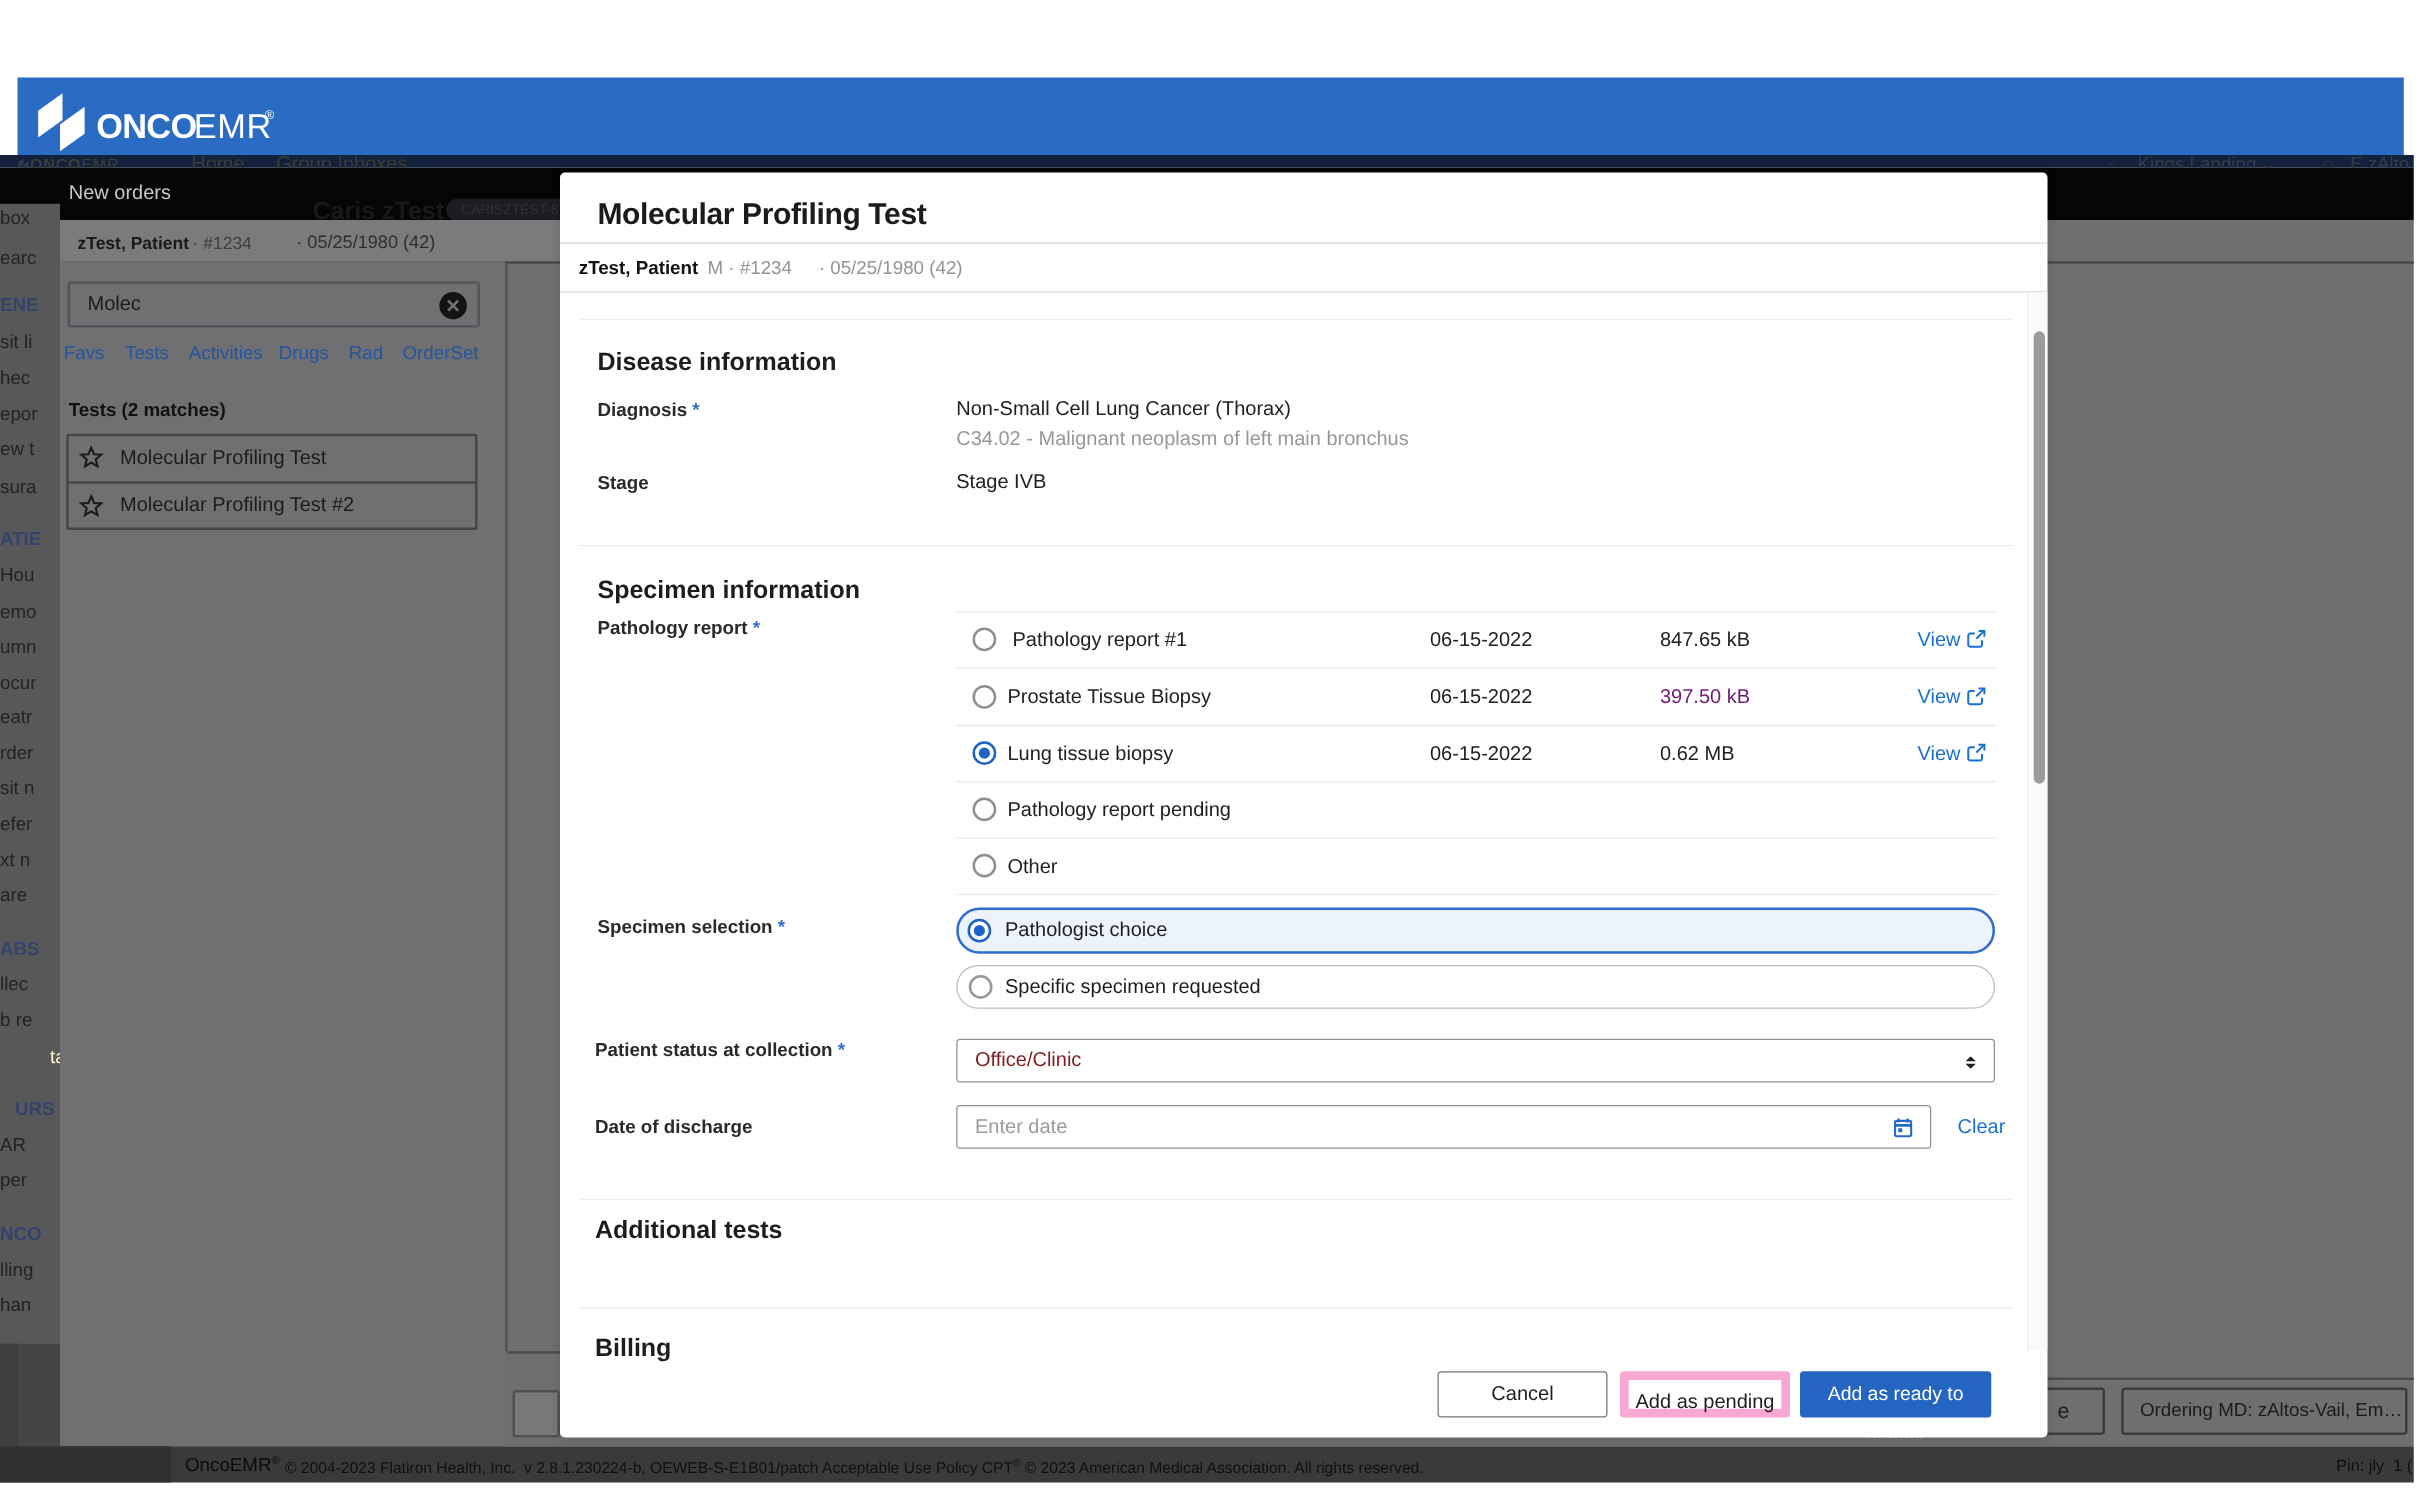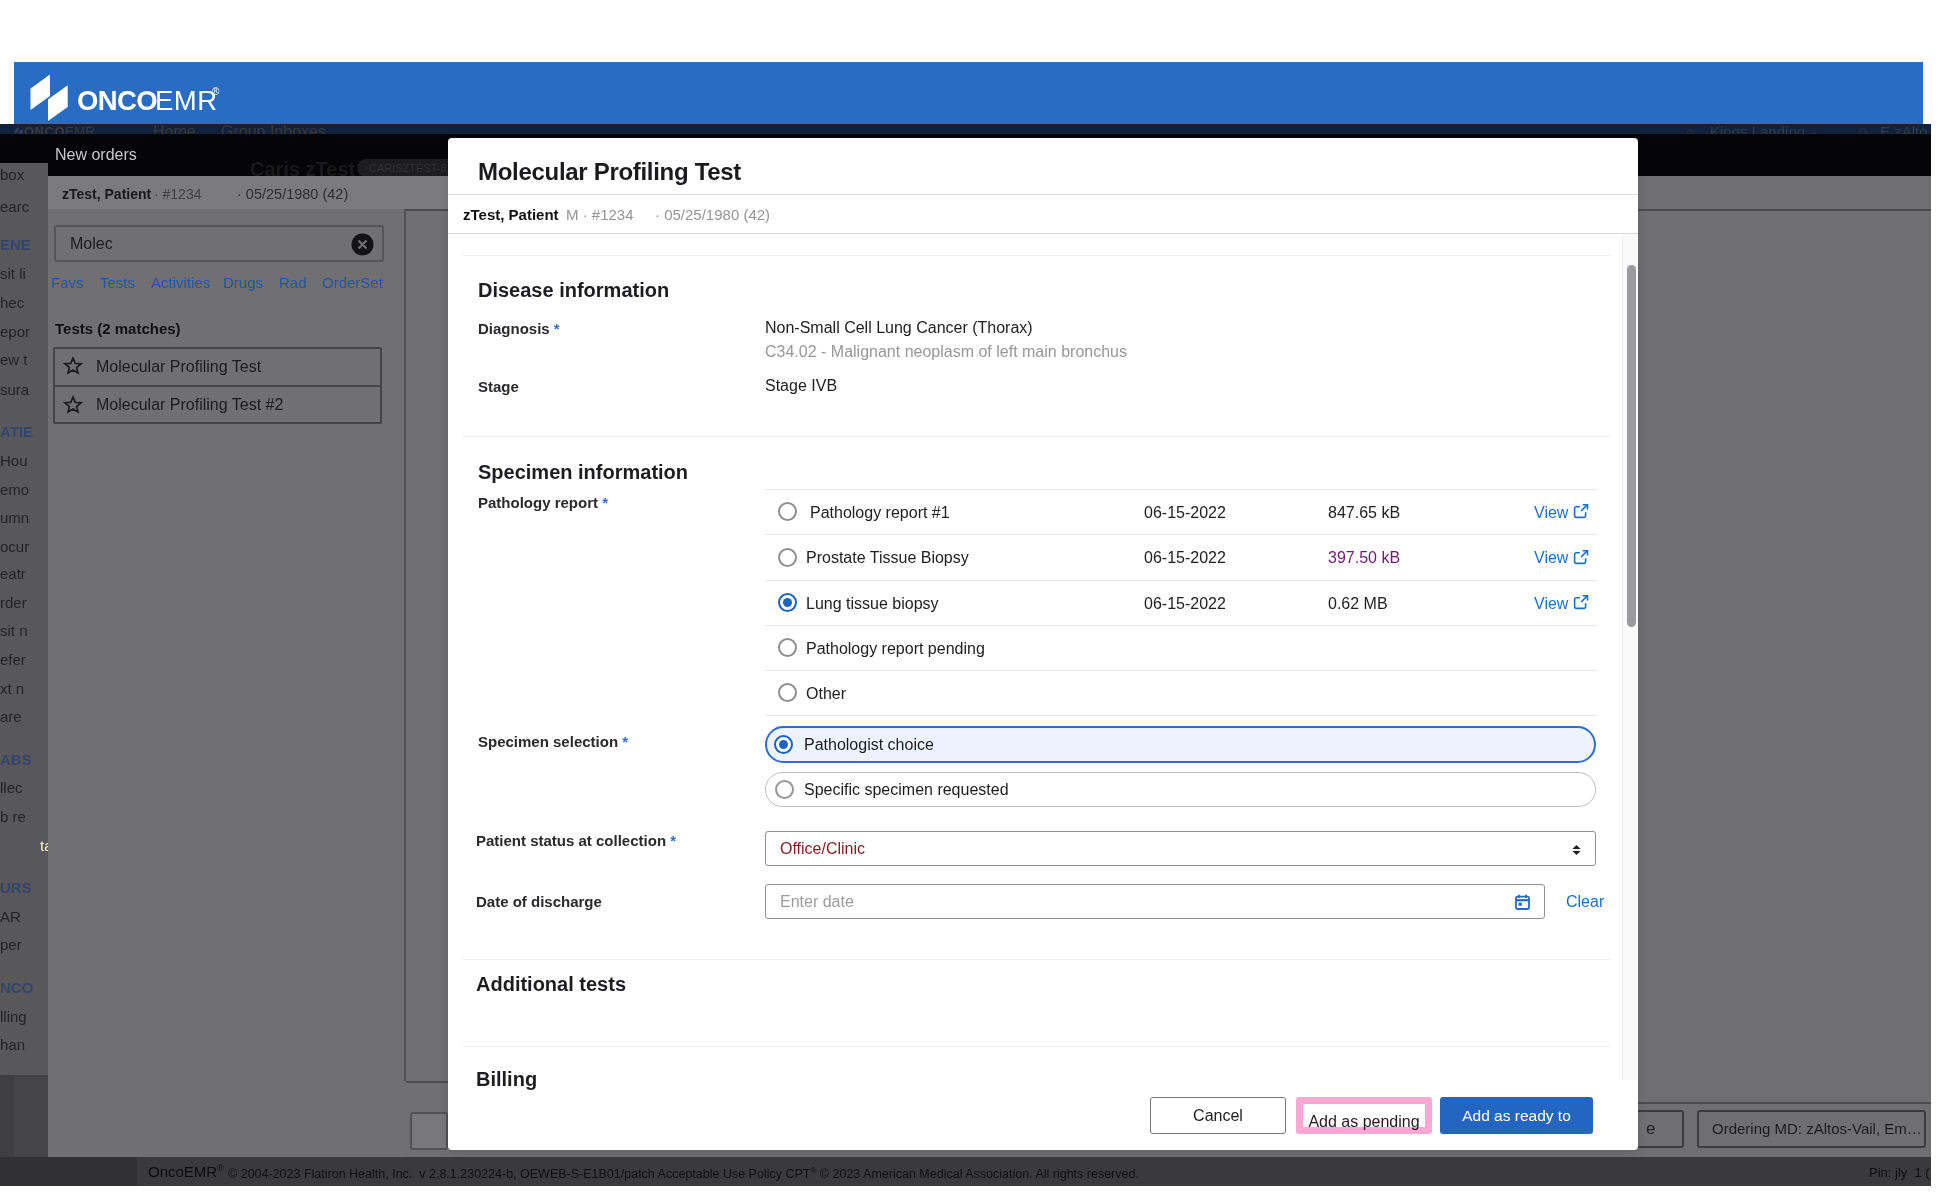--- a/index.html
+++ b/index.html
@@ -57,21 +57,21 @@
     <span class="txt" style="left:0px;top:402px;font-size:15px;color:#232325;">eatr</span>
     <span class="txt" style="left:0px;top:431px;font-size:15px;color:#232325;">rder</span>
     <span class="txt" style="left:0px;top:459px;font-size:15px;color:#232325;">sit n</span>
     <span class="txt" style="left:0px;top:488px;font-size:15px;color:#232325;">efer</span>
     <span class="txt" style="left:0px;top:517px;font-size:15px;color:#232325;">xt n</span>
     <span class="txt" style="left:0px;top:545px;font-size:15px;color:#232325;">are</span>
     <span class="txt" style="left:0px;top:588px;font-size:15px;color:#33436b;font-weight:bold;">ABS</span>
     <span class="txt" style="left:0px;top:616px;font-size:15px;color:#232325;">llec</span>
     <span class="txt" style="left:0px;top:645px;font-size:15px;color:#232325;">b re</span>
     <span class="txt" style="left:0px;top:674px;font-size:15px;color:#fef9c3;margin-left:40px;">tal s</span>
-    <span class="txt" style="left:0px;top:716px;font-size:15px;color:#33436b;font-weight:bold;">URS</span>
+    <span class="txt" style="left:12px;top:716px;font-size:15px;color:#33436b;font-weight:bold;">URS</span>
     <span class="txt" style="left:0px;top:745px;font-size:15px;color:#232325;">AR</span>
     <span class="txt" style="left:0px;top:773px;font-size:15px;color:#232325;">per</span>
     <span class="txt" style="left:0px;top:816px;font-size:15px;color:#33436b;font-weight:bold;">NCO</span>
     <span class="txt" style="left:0px;top:845px;font-size:15px;color:#232325;">lling</span>
     <span class="txt" style="left:0px;top:873px;font-size:15px;color:#232325;">han</span>
   </div>
 <div class="a" style="left:0;top:1075px;width:48px;height:82px;background:#454547;"></div>
 <div class="a" style="left:0;top:1075px;width:14px;height:82px;background:#3f3f41;"></div>
 <div class="a" style="left:48px;top:209px;width:356px;height:948px;background:#707072;"></div>
 <div class="a" style="left:404px;top:209px;width:2px;height:872px;background:#525254;"></div>

